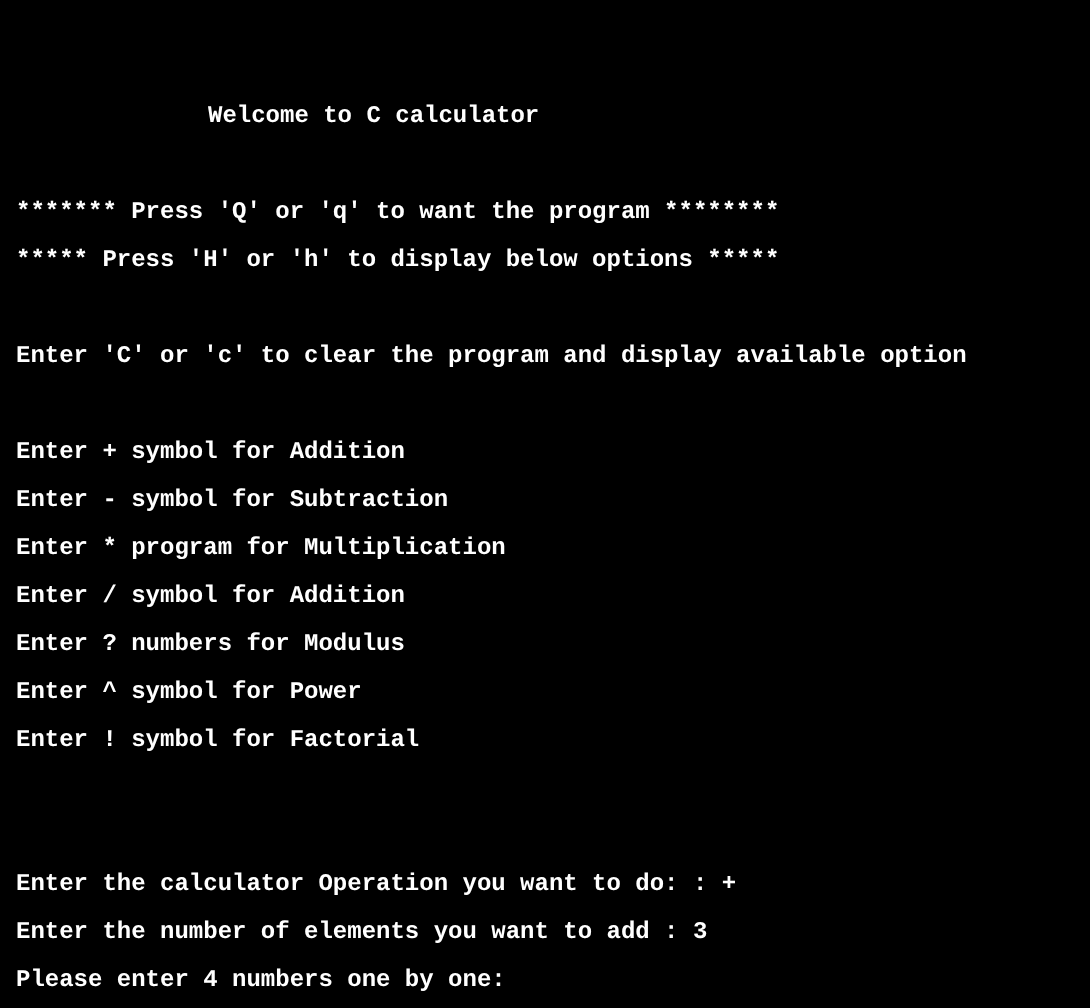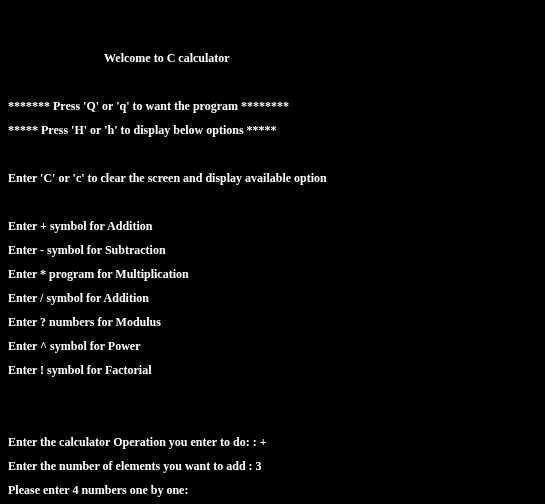--- a/index.html
+++ b/index.html
@@ -1,19 +1,18 @@
 <!DOCTYPE html>
 <html><head>
   <meta charset="utf-8">
   <style>
     * {
       margin: 0;
       padding: 0;
       box-sizing: border-box;
-      font-family: Liberation Serif, serif;
     }
     body {
       background: #000000;
       color: #ffffff;
       font-family: 'Courier New', Consolas, monospace;
       font-size: 12px;
       line-height: 1.0;
       padding: 4px 8px;
       width: 545px;
       height: 504px;
@@ -32,32 +31,32 @@
 </head>
 <body>
 
 
 
 <span class="line indent">Welcome to C calculator</span>
 <span class="line"> </span>
 <span class="line">******* Press 'Q' or 'q' to want the program ********</span>
 <span class="line">***** Press 'H' or 'h' to display below options *****</span>
 <span class="line"> </span>
-<span class="line">Enter 'C' or 'c' to clear the screen and display available option</span>
+<span class="line">Enter 'C' or 'c' to clear the program and display available option</span>
 <span class="line"> </span>
 <span class="line">Enter + symbol for Addition</span>
 <span class="line">Enter - symbol for Subtraction</span>
 <span class="line">Enter * program for Multiplication</span>
 <span class="line">Enter / symbol for Addition</span>
 <span class="line">Enter ? numbers for Modulus</span>
 <span class="line">Enter ^ symbol for Power</span>
 <span class="line">Enter ! symbol for Factorial</span>
 <span class="line"> </span>
 <span class="line"> </span>
-<span class="line">Enter the calculator Operation you enter to do: : +</span>
+<span class="line">Enter the calculator Operation you want to do: : +</span>
 <span class="line">Enter the number of elements you want to add : 3</span>
 <span class="line">Please enter 4 numbers one by one:</span>
 
 
 
 
 
 
 
 

